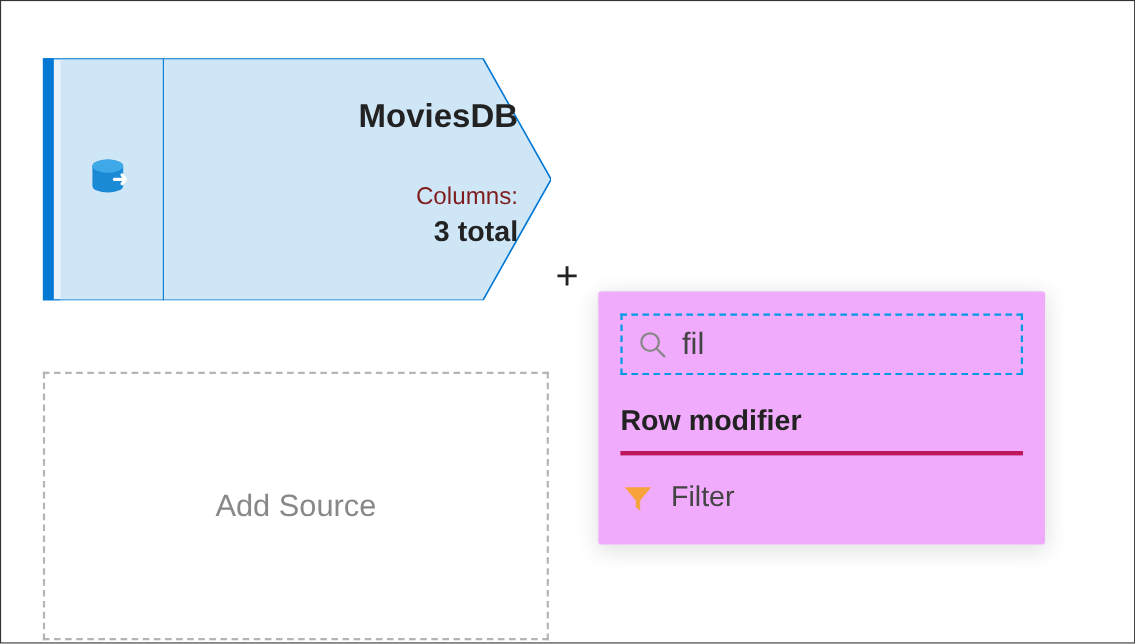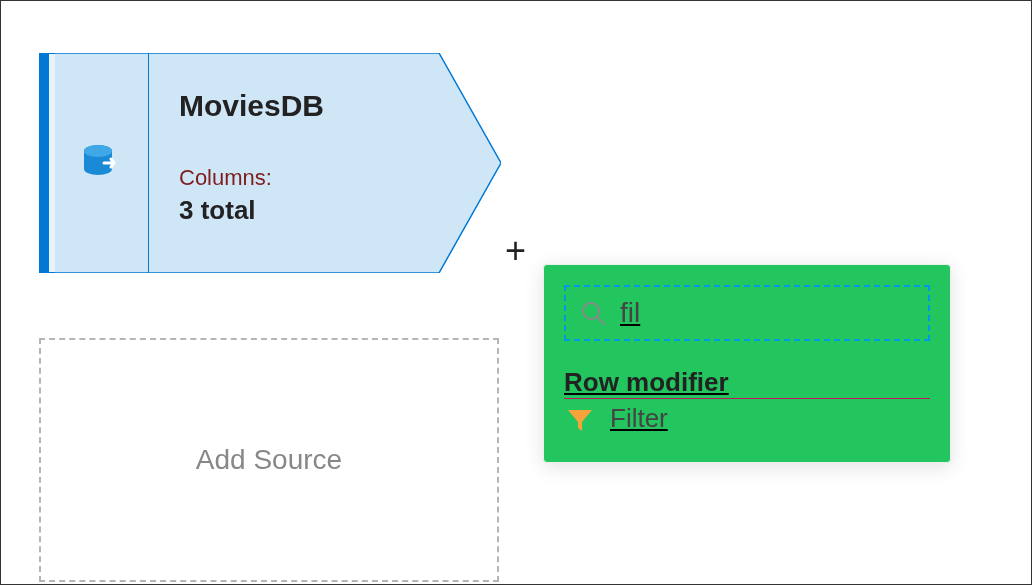--- a/index.html
+++ b/index.html
@@ -62,20 +62,21 @@
       position: absolute;
       right: 0; top: 0; bottom: 0;
       width: 1px;
       background: #0078d4;
     }
     .source-body {
       position: absolute;
       left: 110px; top: 0; right: 0; bottom: 0;
       padding: 36px 30px 30px 30px;
       z-index: 2;
+      text-align: right;
     }
     .source-title {
       font-size: 30px;
       font-weight: 600;
       color: #222;
       margin-bottom: 42px;
     }
     .source-columns-label {
       font-size: 22px;
       color: #7f1d1d;
@@ -113,26 +114,25 @@
       cursor: pointer;
       background: #fff;
       text-align: center;
     }
     
     .popup {
       position: absolute;
       left: 542px;
       top: 263px;
       width: 408px;
-      background: #22c55e;
+      background: #f0abfc;
       border: 1px solid #eee;
       border-radius: 4px;
       box-shadow: 0 4px 20px rgba(0,0,0,0.12);
       padding: 20px 20px 24px 20px;
-      text-decoration: underline;
     }
     .search-box {
       display: flex;
       align-items: center;
       border: 2px dashed #0099e5;
       padding: 10px 14px;
       margin-bottom: 26px;
     }
     .search-box svg { flex-shrink: 0; }
     .search-input {
@@ -141,22 +141,23 @@
       font-size: 28px;
       color: #444;
       margin-left: 14px;
       width: 100%;
       background: transparent;
     }
     .section-header {
       font-size: 26px;
       font-weight: 700;
       color: #222;
-      padding-bottom: 0;
-      border-bottom: 1px solid #be185d;
+      padding-bottom: 12px;
+      border-bottom: 4px solid #be185d;
+      margin-bottom: 18px;
     }
     .menu-item {
       display: flex;
       align-items: flex-end;
       gap: 16px;
       font-size: 26px;
       color: #444;
       cursor: pointer;
       padding: 4px 2px;
     }

